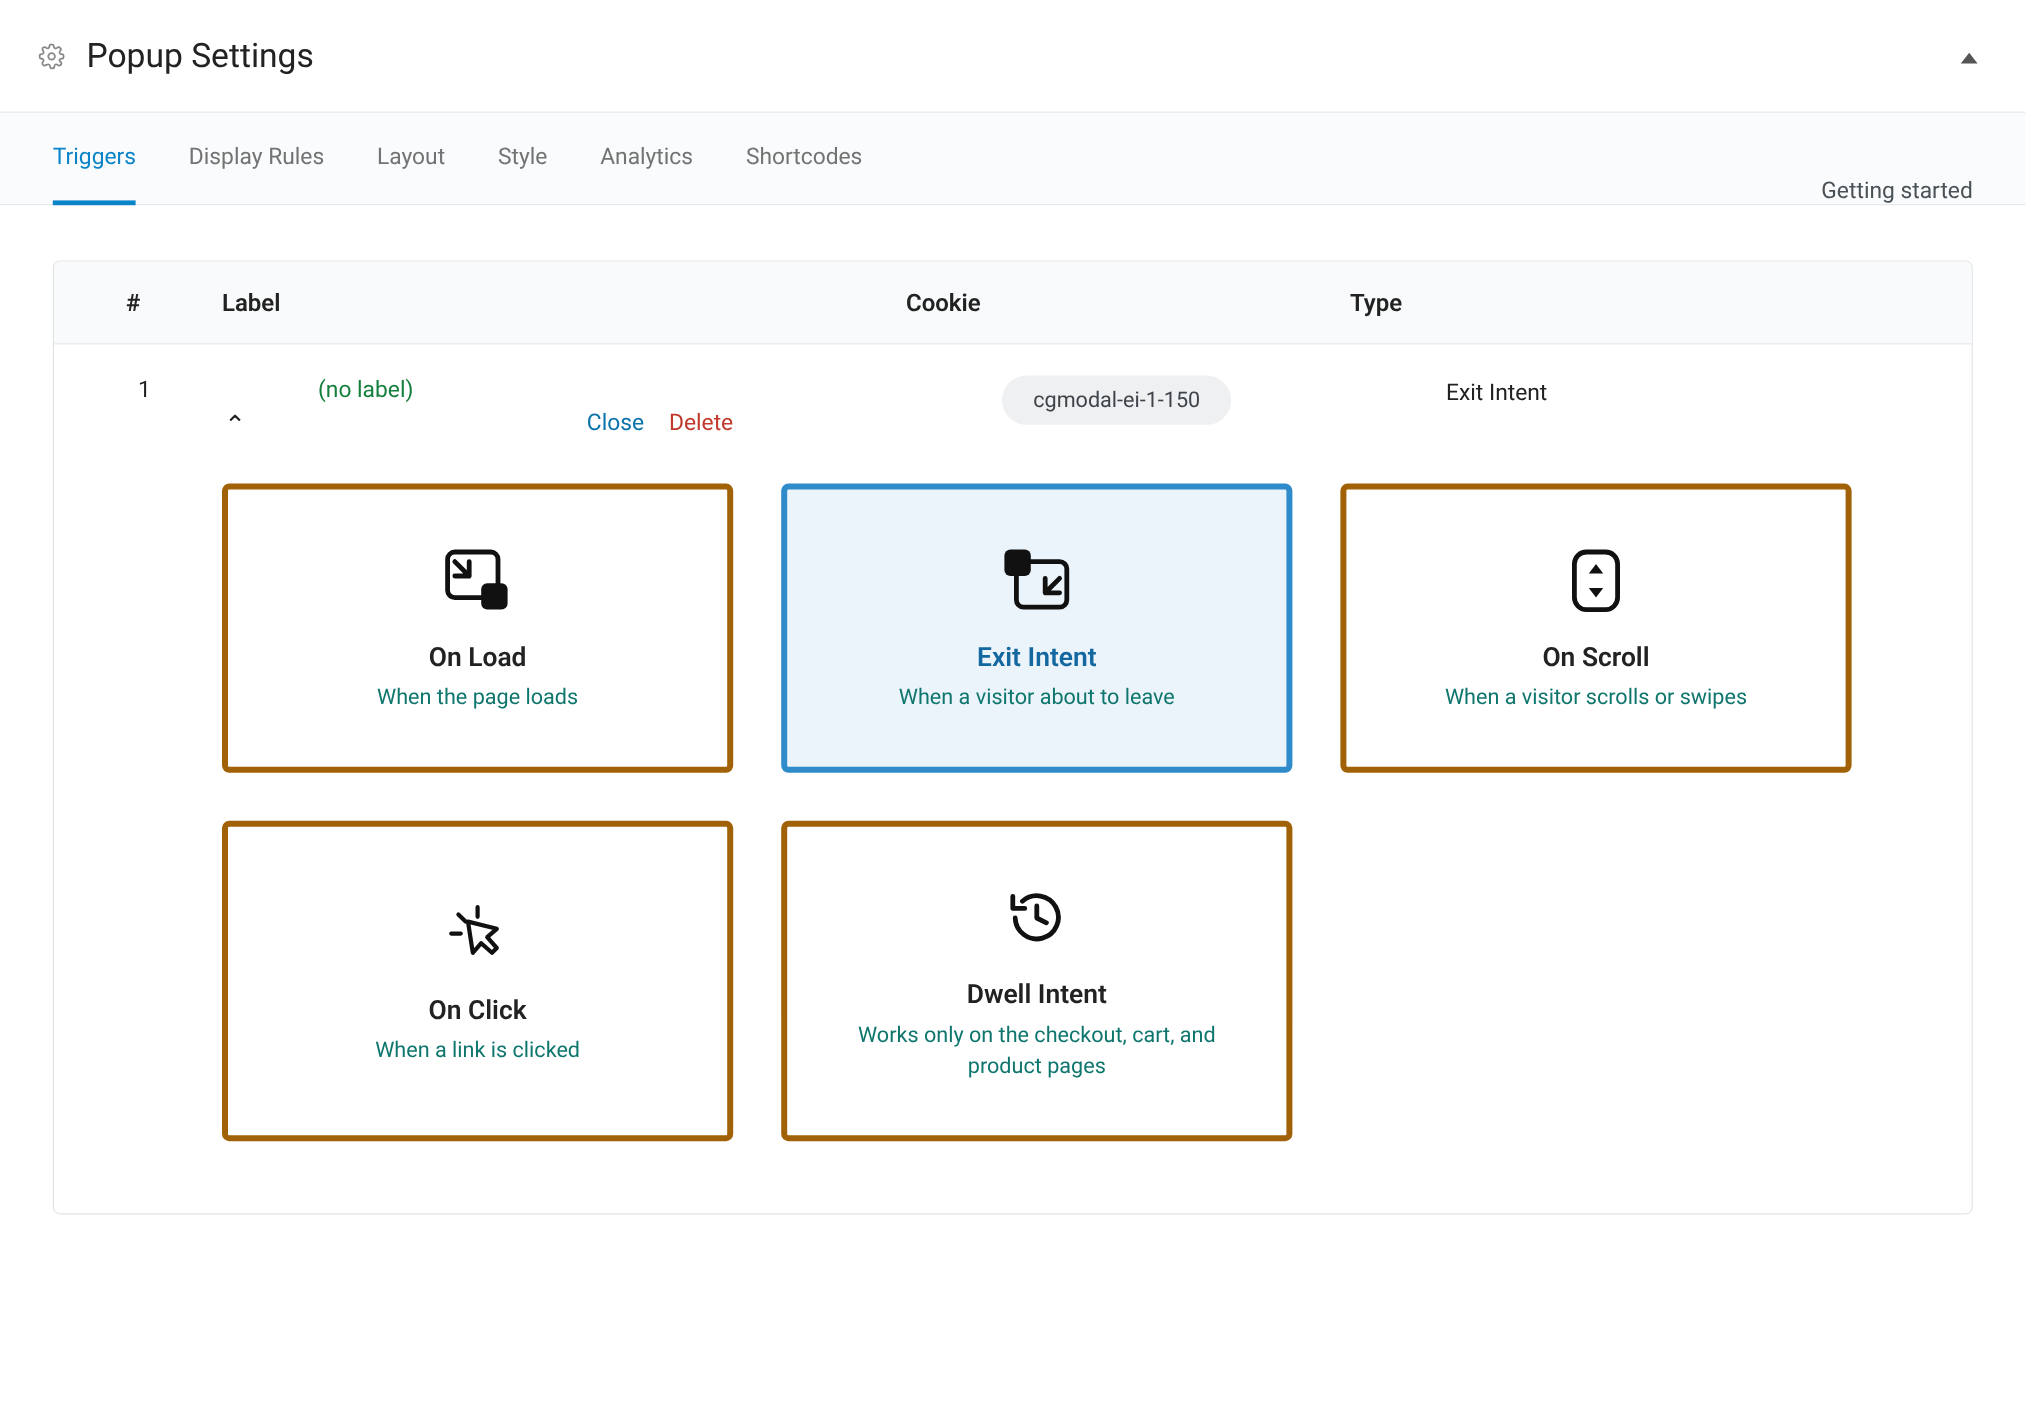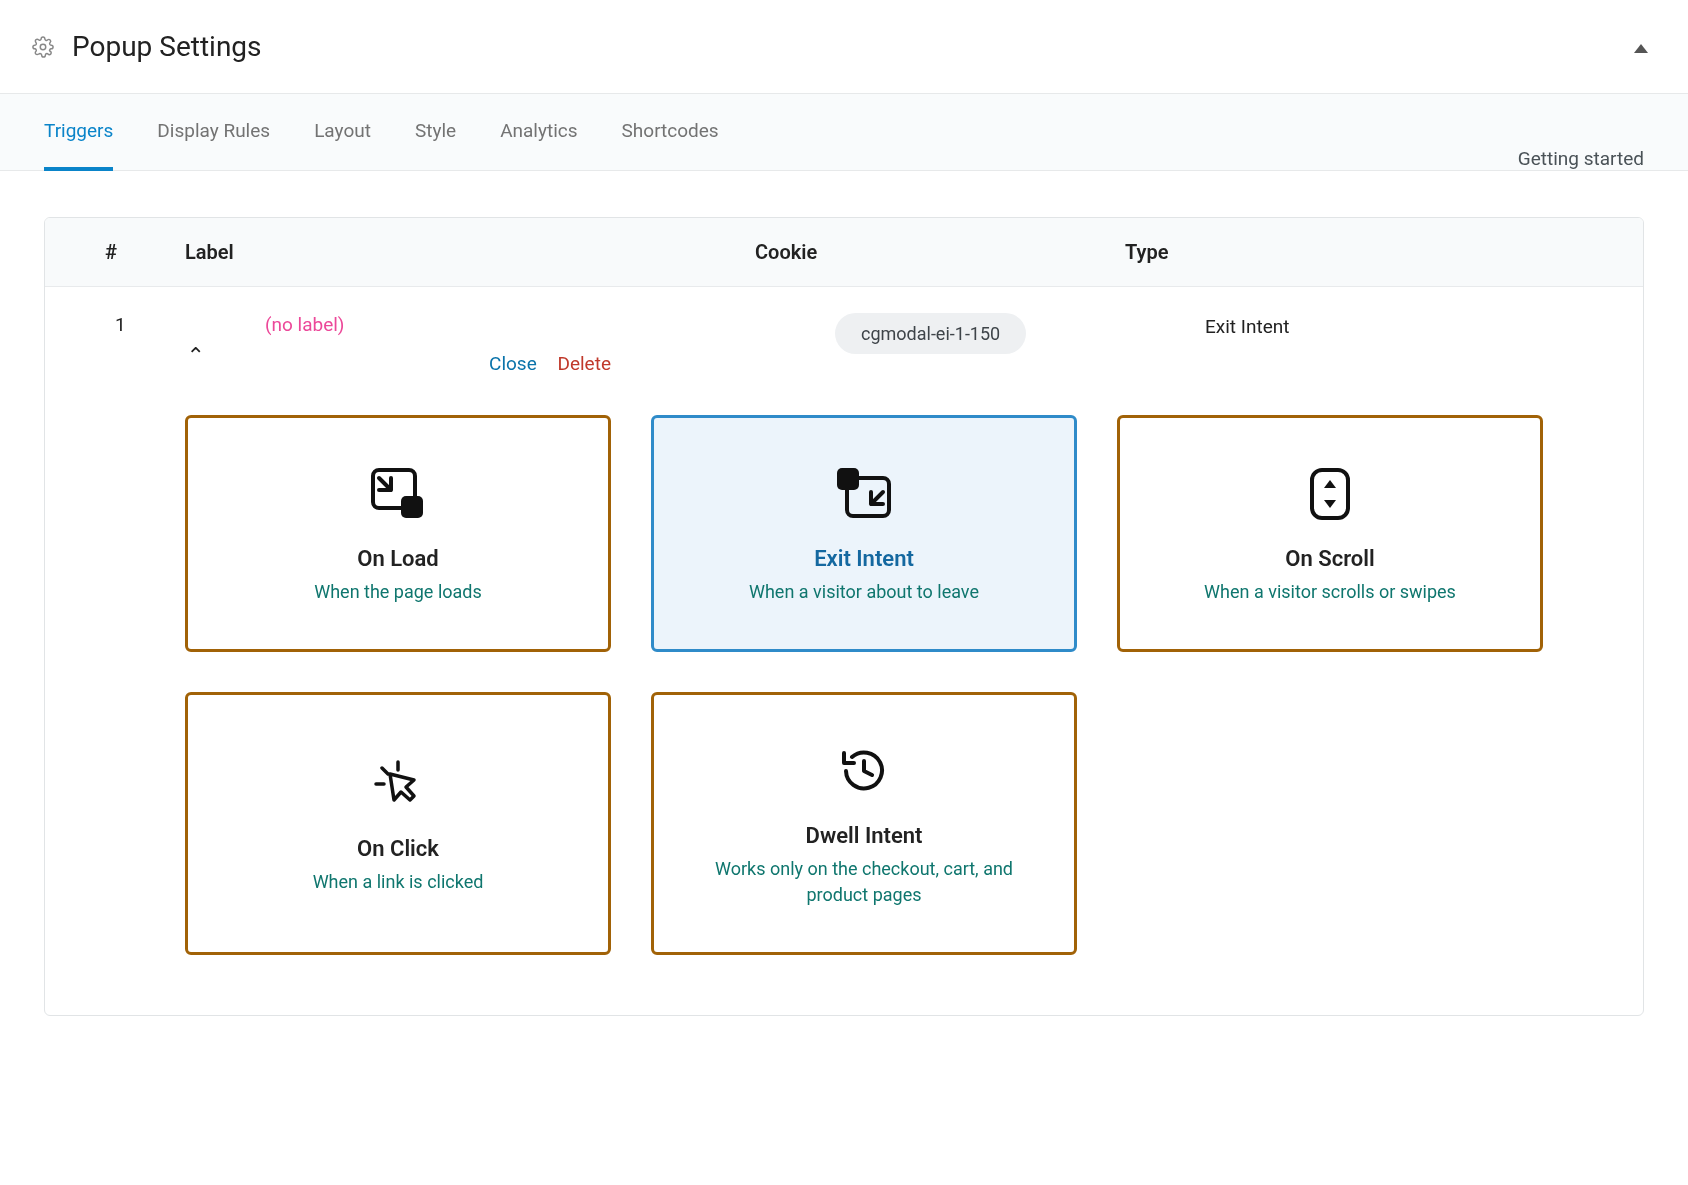--- a/index.html
+++ b/index.html
@@ -119,21 +119,21 @@
     position: absolute;
     left: 160px;
     transform: translateX(-100%);
     top: 58px;
     font-size: 22px;
     font-weight: 300;
     cursor: pointer;
     line-height: 1;
   }
   .row-label-col { flex: 0 0 570px; margin-left: 80px; }
-  .row-label-col .no-label { color: #ec4899; margin-bottom: 16px; }
+  .row-label-col .no-label { color: #15803d; margin-bottom: 4px; }
   .row-actions { margin-top: 4px; text-align: center; }
   .row-actions .close-link { color: #0a73aa; cursor: pointer; margin-right: 16px; }
   .row-actions .delete-link { color: #c0392b; cursor: pointer; }
   .row-cookie-col { flex: 0 0 370px; display: flex; align-items: center; }
   .cookie-pill {
     background: #eef0f2;
     color: #3e4449;
     border-radius: 999px;
     padding: 10px 26px;
     font-size: 18px;
@@ -142,21 +142,21 @@
   .row-type-col { flex: 1; padding-top: 2px; color: #222; }
 
   
   .cards {
     display: grid;
     grid-template-columns: repeat(3, 1fr);
     gap: 40px;
     padding: 30px 100px 60px 140px;
   }
   .card {
-    border: 3px solid #a16207;
+    border: 5px solid #a16207;
     border-radius: 6px;
     text-align: center;
     padding: 44px 28px 44px;
     cursor: pointer;
     background: #fff;
     display: flex;
     flex-direction: column;
     align-items: center;
     justify-content: center;
     min-height: 236px;

